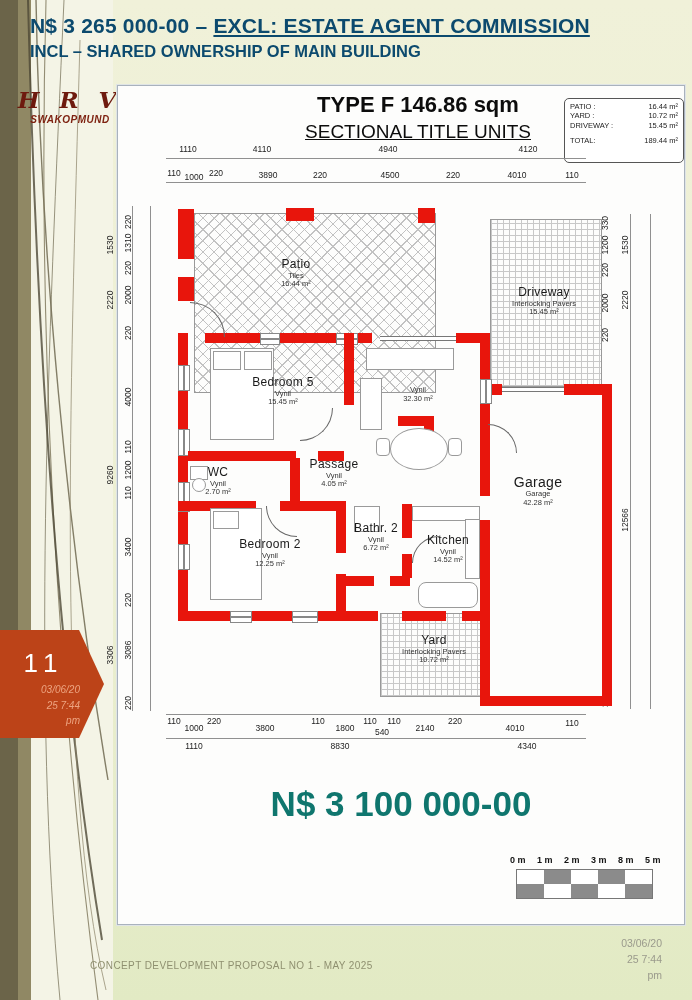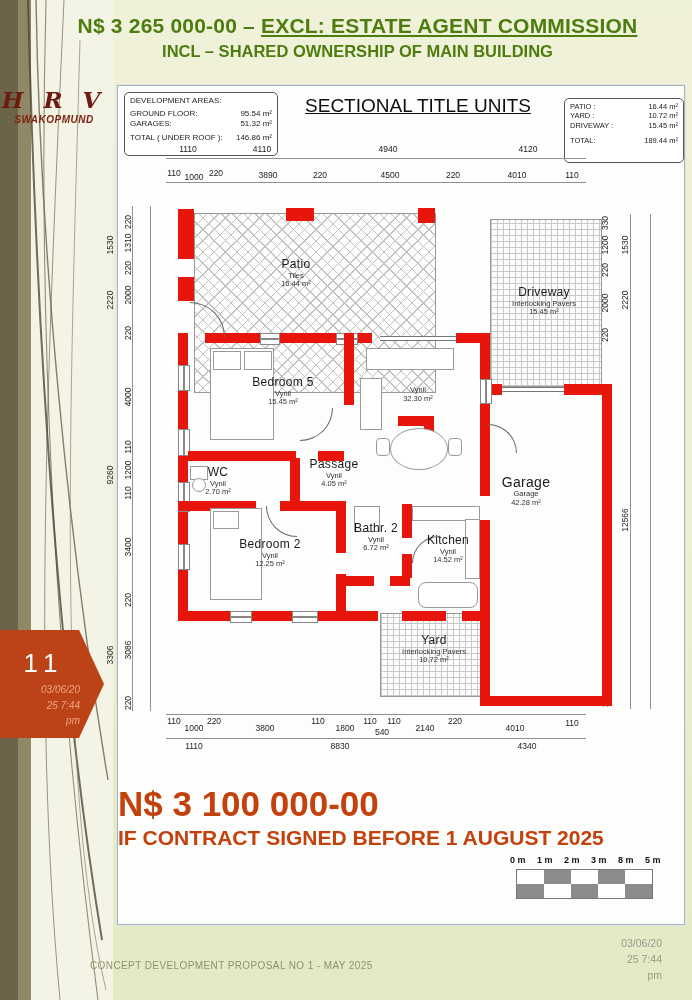--- a/index.html
+++ b/index.html
@@ -5,26 +5,26 @@
   html,body{margin:0;padding:0}
   body{width:692px;height:1000px;position:relative;overflow:hidden;
        font-family:"Liberation Sans","DejaVu Sans",sans-serif;
        background:linear-gradient(180deg,#f0f1d9 0%,#ecefd2 55%,#e2eac4 100%);}
   .abs{position:absolute}
   
   .band1{left:0;top:0;width:18px;height:1000px;background:#6b6449}
   .band2{left:18px;top:0;width:13px;height:1000px;background:#908864}
   .band3{left:31px;top:0;width:82px;height:1000px;background:#f4f4e6}
   
-  .hdr{left:30px;top:14px;width:655px;text-align:center;color:#4d7c0f}
+  .hdr{left:30px;top:14px;width:655px;text-align:left;color:#0c4a6e}
   .hdr .l1{font-size:21px;font-weight:800;letter-spacing:.2px}
   .hdr .l1 .u{text-decoration:underline}
   .hdr .l2{font-size:16.5px;font-weight:800;margin-top:4px}
   
-  .logo{left:0;top:86px;width:108px;text-align:center;color:#6e1a0e}
+  .logo{left:16px;top:86px;width:108px;text-align:center;color:#6e1a0e}
   .logo .t{font-family:"DejaVu Serif","Liberation Serif",serif;font-style:italic;font-weight:700;font-size:23px;letter-spacing:6px}
   .logo .s{font-style:italic;font-weight:700;font-size:10px;color:#7e2211;margin-top:1px;letter-spacing:.5px}
   
   .sheet{left:117px;top:85px;width:566px;height:838px;background:#fdfdfc;border:1px solid #a9b2bd;box-shadow:0 0 0 1px #dfe4e6}
   .box{position:absolute;border:1px solid #555;border-radius:5px;background:#fff;font-size:8px;color:#222;padding:3px 5px}
   .box .row{display:flex;justify-content:space-between;line-height:1.25}
   .ttl{position:absolute;text-align:center;color:#0c0c0c}
   .ttl .t1{font-size:22px;font-weight:800}
   .ttl .t2{font-size:19px;font-weight:400;text-decoration:underline;margin-top:3px}
   
@@ -44,21 +44,21 @@
     background-image:linear-gradient(to right,transparent 44%,#888 44%,#888 56%,transparent 56%)}
   .thin{position:absolute;background:#fff;border-top:1px solid #777;border-bottom:1px solid #777}
   .room{position:absolute;text-align:center;transform:translateX(-50%);color:#1a1a1a;line-height:1.15}
   .room .n{font-size:12px;letter-spacing:.3px;white-space:nowrap}
   .room.wide .n{white-space:normal}
   .room .f{font-size:7.5px;color:#333}
   .room .a{font-size:7.5px;color:#333}
   .furn{position:absolute;border:1px solid #9a9a9a;background:#fff}
   .arc{position:absolute;border-top:1px solid #666;border-right:1px solid #666;border-radius:0 100% 0 0}
   
-  .price{position:absolute;left:0;width:100%;color:#c2410c}
+  .price{position:absolute;left:0;width:100%;text-align:center;color:#0f766e}
   .price .p1{font-size:35px;font-weight:800}
   .price .p2{font-size:21px;font-weight:800;margin-top:2px}
   
   .sb-lbl{position:absolute;font-size:9px;font-weight:700;color:#111;white-space:nowrap}
   .sb{position:absolute;border:1px solid #777;background:#fff}
   .sb .r{display:flex}
   .sb .c{width:27px;height:14px}
   .g{background:#8b8b8b}
   
   .badge{left:0;top:630px;width:104px;height:108px;background:#bc4318;
@@ -88,37 +88,23 @@
   <div class="l2">INCL – SHARED OWNERSHIP OF MAIN BUILDING</div>
 </div>
 
 <div class="abs logo">
   <div class="t">H R V</div>
   <div class="s">SWAKOPMUND</div>
 </div>
 
 <div class="abs sheet">
 
-  <div class="box" style="left:6px;top:6px;width:142px;height:56px">
-    <div>DEVELOPMENT AREAS:</div>
-    <div class="row" style="margin-top:4px">
-        <span>GROUND FLOOR:</span>
-        <span>95.54 m²</span>
-      </div>
-    <div class="row">
-        <span>GARAGES:</span>
-        <span>51.32 m²</span>
-      </div>
-    <div class="row" style="margin-top:4px">
-        <span>TOTAL ( UNDER ROOF ):</span>
-        <span>146.86 m²</span>
-      </div>
-  </div>
 
   <div class="ttl" style="left:160px;top:6px;width:280px">
+    <div class="t1">TYPE F 146.86 sqm</div>
     <div class="t2">SECTIONAL TITLE UNITS</div>
   </div>
 
   <div class="box" style="left:446px;top:12px;width:108px;height:57px;font-size:7.5px">
     <div class="row">
         <span>PATIO :</span>
         <span>16.44 m²</span>
       </div>
     <div class="row">
         <span>YARD :</span>
@@ -303,21 +289,21 @@
     <div class="room" style="left:258px;top:436px">
       <div class="n">Bathr. 2</div>
       <div class="f">Vynil</div>
       <div class="a">6.72 m²</div>
     </div>
     <div class="room" style="left:330px;top:448px">
       <div class="n">Kitchen</div>
       <div class="f">Vynil</div>
       <div class="a">14.52 m²</div>
     </div>
-    <div class="room" style="left:408px;top:388px">
+    <div class="room" style="left:420px;top:388px">
       <div class="n" style="font-size:14px">Garage</div>
       <div class="f">Garage</div>
       <div class="a">42.28 m²</div>
     </div>
     <div class="room" style="left:316px;top:548px">
       <div class="n">Yard</div>
       <div class="f">Interlocking Pavers</div>
       <div class="a">10.72 m²</div>
     </div>
 
@@ -334,21 +320,20 @@
     <span class="dim" style="left:337px;top:630px">220</span>
     <span class="dim" style="left:397px;top:637px">4010</span>
     <span class="dim" style="left:454px;top:632px">110</span>
     <span class="dim" style="left:76px;top:655px">1110</span>
     <span class="dim" style="left:222px;top:655px">8830</span>
     <span class="dim" style="left:409px;top:655px">4340</span>
   </div>
 
   <div class="price" style="top:698px">
     <div class="p1">N$ 3 100 000-00</div>
-    <div class="p2">IF CONTRACT SIGNED BEFORE 1 AUGUST 2025</div>
   </div>
 
   <span class="sb-lbl" style="left:392px;top:769px">0 m</span>
   <span class="sb-lbl" style="left:419px;top:769px">1 m</span>
   <span class="sb-lbl" style="left:446px;top:769px">2 m</span>
   <span class="sb-lbl" style="left:473px;top:769px">3 m</span>
   <span class="sb-lbl" style="left:500px;top:769px">8 m</span>
   <span class="sb-lbl" style="left:527px;top:769px">5 m</span>
   <div class="sb" style="left:398px;top:783px">
     <div class="r">

